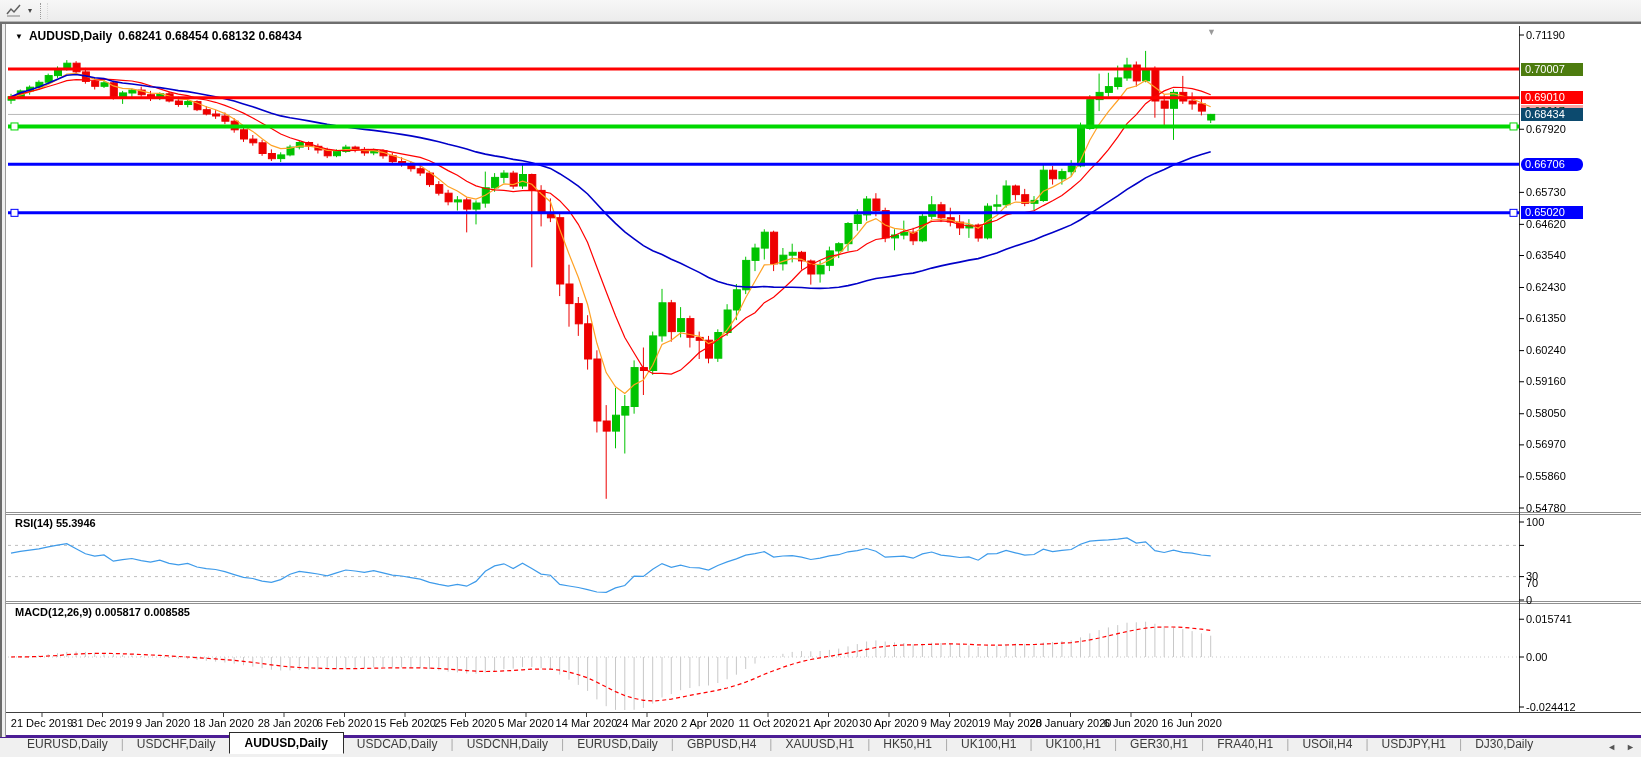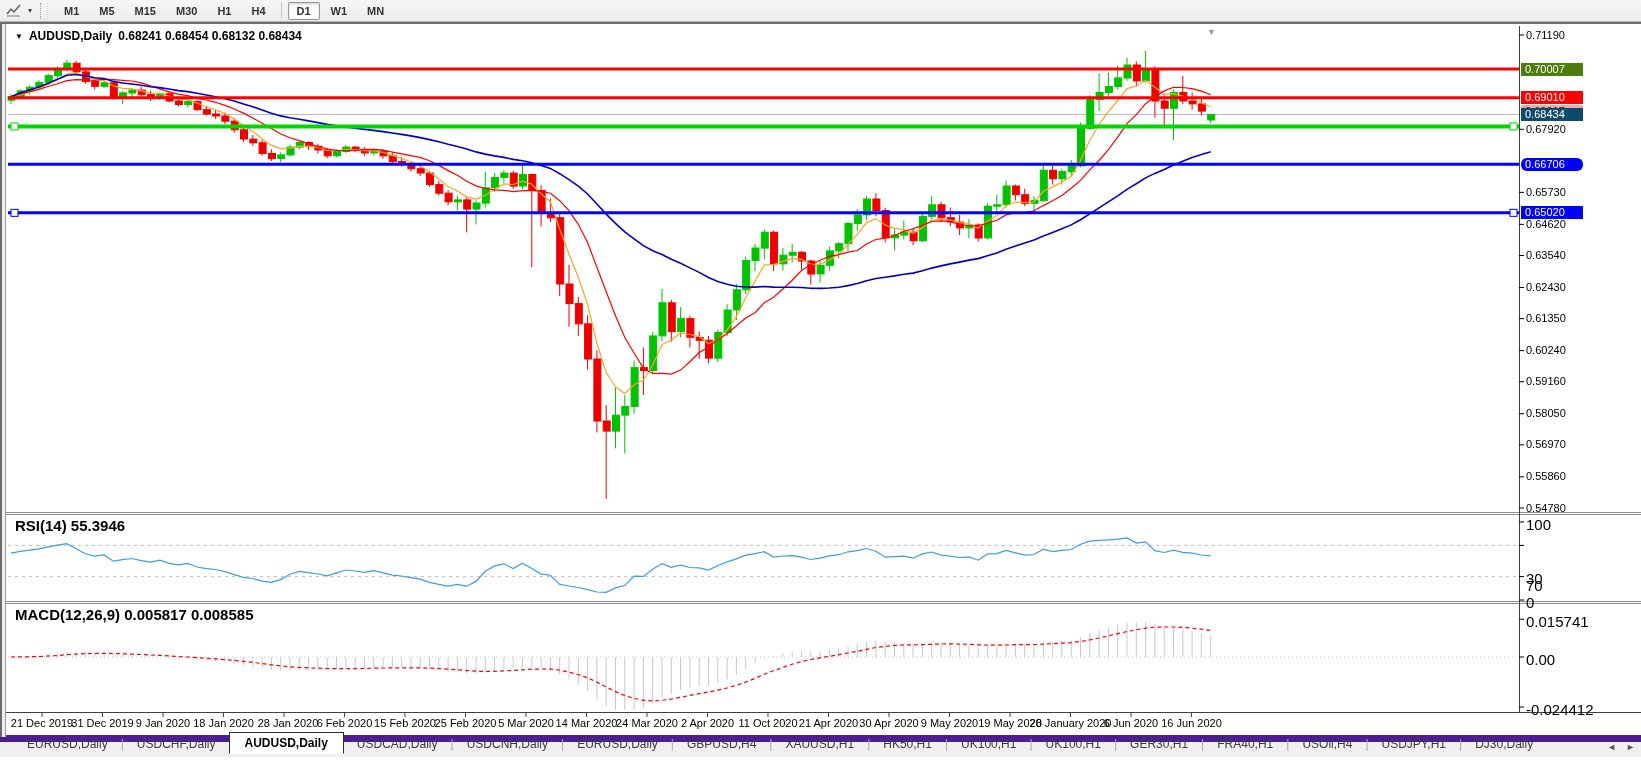--- a/index.html
+++ b/index.html
@@ -21,35 +21,35 @@
   
   #chart-window{position:absolute;left:0;top:22px;width:1641px;height:713px;
     background:#fff;border-top:2px solid #6e6e6e;box-sizing:content-box;}
   #left-strip{position:absolute;left:0;top:0;width:6px;height:713px;
     background:#efefef;border-left:2px solid #6a6a6a;border-right:1px solid #9a9a9a;box-sizing:border-box;z-index:5;}
   #gfx{position:absolute;left:0;top:0;z-index:1;}
   #chart-title{position:absolute;left:15px;top:5px;z-index:6;font-size:12px;font-weight:bold;color:#000;
     display:flex;align-items:center;gap:6px;white-space:nowrap;}
   #chart-title .caret{font-size:8px;position:relative;top:0px;}
   #shift-marker{position:absolute;left:1207px;top:3px;color:#9a9a9a;font-size:9px;z-index:4;}
-  .panel-label{position:absolute;left:15px;z-index:6;font-size:15px;font-weight:bold;color:#000;white-space:nowrap;}
+  .panel-label{position:absolute;left:15px;z-index:6;font-size:11px;font-weight:bold;color:#000;white-space:nowrap;}
   #rsi-label{top:493px;}
   #macd-label{top:582px;}
 
   .ytick{position:absolute;left:1526px;font-size:11px;color:#000;z-index:3;white-space:nowrap;}
   .price-box{position:absolute;left:1521px;width:62px;height:13px;line-height:13px;z-index:4;
     font-size:11px;text-align:left;padding-left:4px;box-sizing:border-box;white-space:nowrap;}
-  .itick{position:absolute;left:1526px;font-size:15px;color:#000;z-index:3;white-space:nowrap;}
+  .itick{position:absolute;left:1526px;font-size:11px;color:#000;z-index:3;white-space:nowrap;}
 
   #time-axis{position:absolute;left:0;top:690px;width:1641px;height:22px;z-index:3;}
   .dlabel{position:absolute;top:3px;transform:translateX(-50%);font-size:11px;color:#000;white-space:nowrap;}
 
   
   #tab-bar{position:absolute;left:0;top:735px;width:1641px;height:22px;background:#f0f0f0;
-    border-top:7px solid #4c1d95;display:flex;align-items:flex-end;box-sizing:border-box;padding:0 6px 3px 14px;}
+    border-top:3px solid #4c1d95;display:flex;align-items:flex-end;box-sizing:border-box;padding:0 6px 3px 14px;}
   .tab{font-size:12px;color:#3c3c3c;padding:3px 13px;white-space:nowrap;cursor:default;}
   .tab.active{background:#fff;border:1px solid #2b2b2b;border-bottom:1px solid #fff;
     color:#000;font-weight:600;padding:3px 15px;}
   .tabsep{color:#aaa;font-size:12px;padding:3px 0;}
   #tab-arrows{margin-left:auto;display:flex;gap:10px;align-items:center;padding-bottom:2px;}
   .tab-arrow{font-size:9px;color:#555;cursor:default;}
 </style>
 </head>
 <body>
 
@@ -57,32 +57,20 @@
 
   <div id="toolbar">
     <div class="tool-icon">
       <svg width="16" height="16" viewBox="0 0 16 16">
         <polyline points="1,11 5,6 8,9 14,2" fill="none" stroke="#606060" stroke-width="1.5"></polyline>
         <rect x="1" y="12" width="13" height="2" fill="#b8b8b8"></rect>
       </svg>
     </div>
     <div class="tool-caret">▾</div>
     <div class="grip"></div>
-    <div id="tf-buttons" style="display: flex;">
-        <div class="tfbtn">M1</div>
-        <div class="tfbtn">M5</div>
-        <div class="tfbtn">M15</div>
-        <div class="tfbtn">M30</div>
-        <div class="tfbtn">H1</div>
-        <div class="tfbtn">H4</div>
-        <div class="tfsep"></div>
-        <div class="tfbtn active">D1</div>
-        <div class="tfbtn">W1</div>
-        <div class="tfbtn">MN</div>
-      </div>
   </div>
 
   <div id="chart-window">
     <div id="left-strip"></div>
 
     <svg id="gfx" width="1641" height="713">
         <g>
           <line x1="0" y1="488.5" x2="1641" y2="488.5" stroke="#909090"></line>
           <line x1="0" y1="490.5" x2="1641" y2="490.5" stroke="#909090"></line>
           <line x1="0" y1="577.5" x2="1641" y2="577.5" stroke="#909090"></line>

